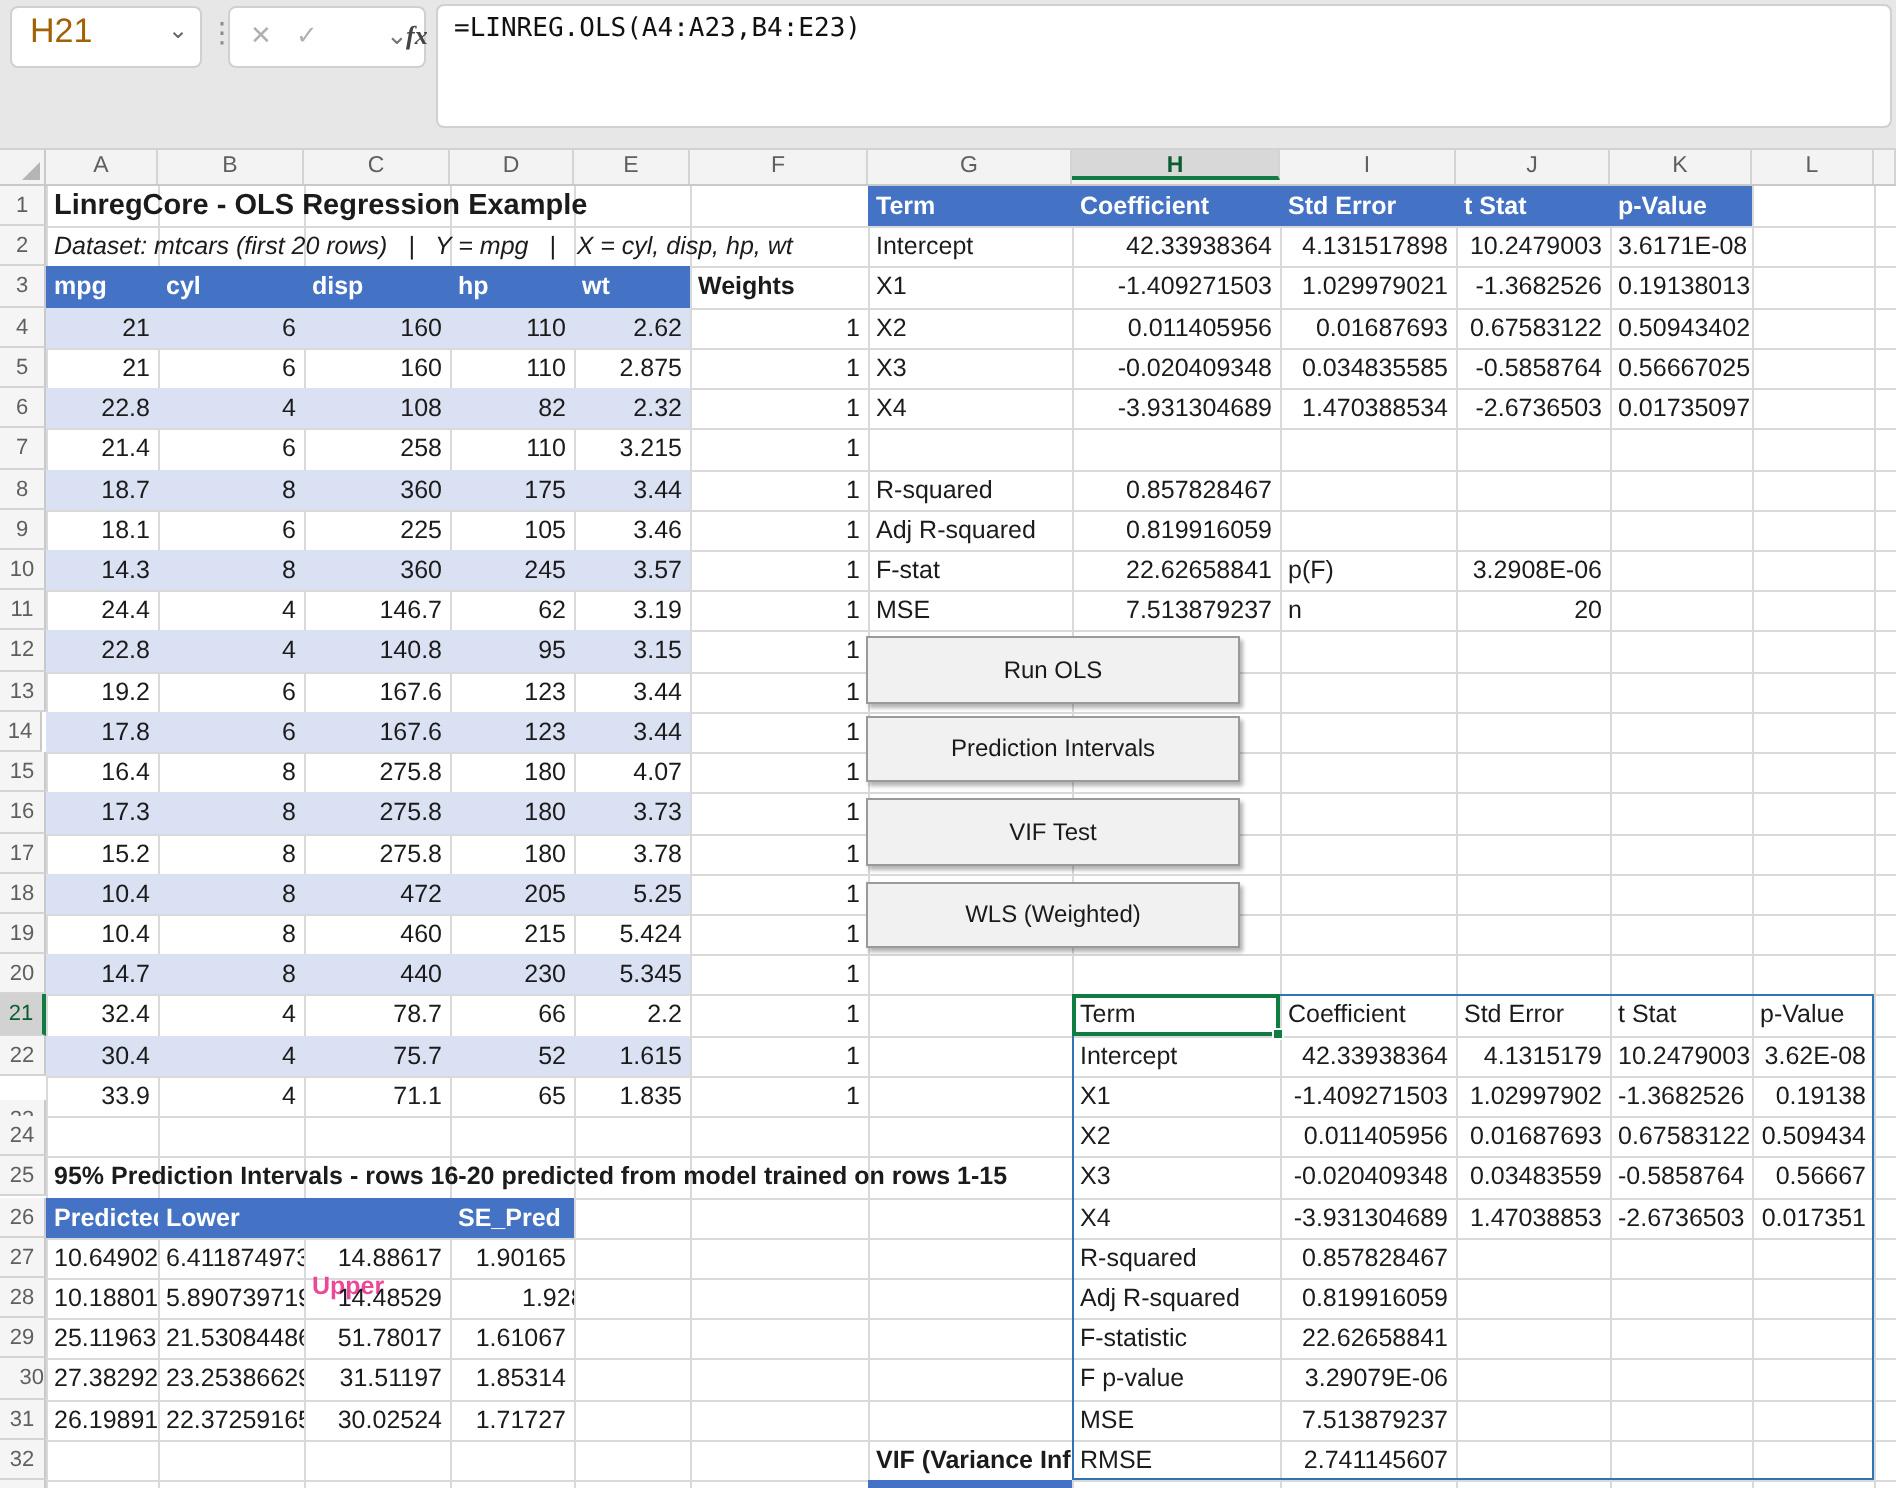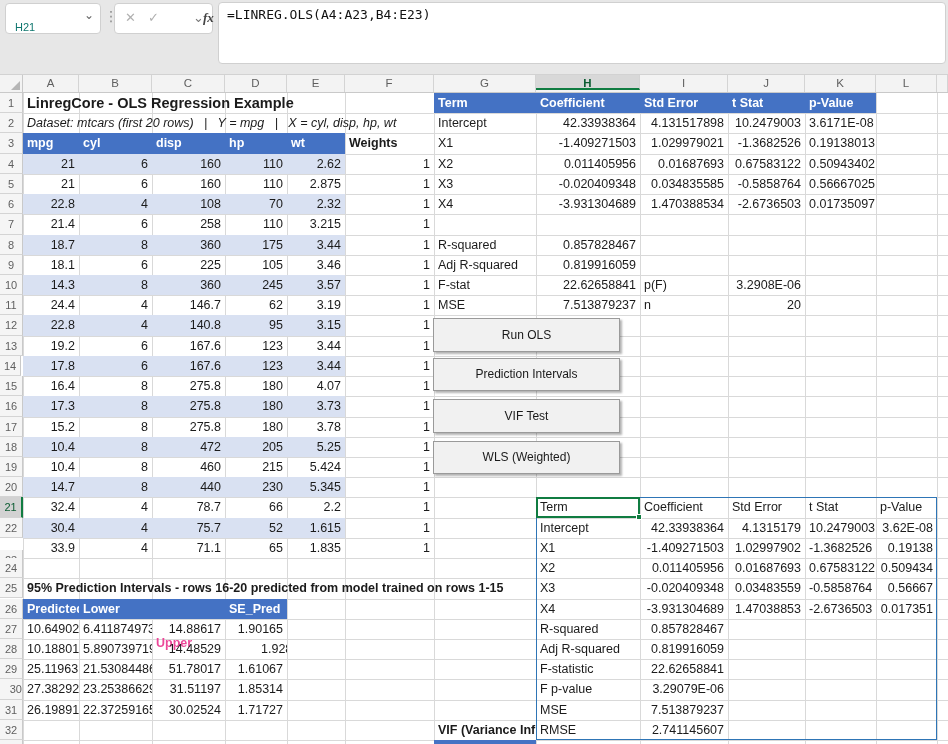--- a/index.html
+++ b/index.html
@@ -2,21 +2,21 @@
 <html><head>
 <meta charset="utf-8">
 <style>
   html,body{margin:0;padding:0;background:#fff;}
   #app{position:relative;width:948px;height:744px;overflow:hidden;background:#fff;
        font-family:"Liberation Sans",sans-serif;}
   
   #topbar{position:absolute;left:0;top:0;width:948px;height:75px;background:#e7e7e7;}
   .tb-box{position:absolute;background:#fff;border:1px solid #d0d0d0;border-radius:4px;box-sizing:border-box;}
   #name-box{left:5px;top:3px;width:96px;height:31px;}
-  #name-box .ref{position:absolute;left:9px;top:17px;font-size:11px;color:#0f766e;}
+  #name-box .ref{position:absolute;left:9px;top:2px;font-size:17px;color:#a16207;}
   #name-box .chev{position:absolute;right:6px;top:4px;font-size:12px;color:#666;}
   #more-dots{position:absolute;left:104px;top:8px;font-size:14px;color:#8a8a8a;}
   #fx-box{left:114px;top:3px;width:99px;height:31px;}
   #fx-box span{position:absolute;top:6px;font-size:13px;}
   #fx-cancel{left:10px;color:#b0b0b0;}
   #fx-enter{left:33px;color:#b0b0b0;}
   #fx-label{left:56px;color:#444;font-family:"Liberation Serif",serif;font-style:italic;font-weight:700;font-size:14px;margin-left:32px;}
   #fx-chev{left:78px;color:#777;font-size:11px;top:8px;}
   #formula-box{left:218px;top:2px;width:728px;height:62px;}
   #formula-text{position:absolute;left:8px;top:4px;font:13px "DejaVu Sans Mono",monospace;color:#111;white-space:pre;}
@@ -117,21 +117,21 @@
       <div class="cell num" style="left: 345px; top: 153.66px; width: 89px; height: 20.22px;">1</div>
       <div class="cell num" style="left: 23px; top: 173.88px; width: 56px; height: 20.22px;">21</div>
       <div class="cell num" style="left: 79px; top: 173.88px; width: 73px; height: 20.22px;">6</div>
       <div class="cell num" style="left: 152px; top: 173.88px; width: 73px; height: 20.22px;">160</div>
       <div class="cell num" style="left: 225px; top: 173.88px; width: 62px; height: 20.22px;">110</div>
       <div class="cell num" style="left: 287px; top: 173.88px; width: 58px; height: 20.22px;">2.875</div>
       <div class="cell num" style="left: 345px; top: 173.88px; width: 89px; height: 20.22px;">1</div>
       <div class="cell num" style="left: 23px; top: 194.1px; width: 56px; height: 20.22px;">22.8</div>
       <div class="cell num" style="left: 79px; top: 194.1px; width: 73px; height: 20.22px;">4</div>
       <div class="cell num" style="left: 152px; top: 194.1px; width: 73px; height: 20.22px;">108</div>
-      <div class="cell num" style="left: 225px; top: 194.1px; width: 62px; height: 20.22px;">70</div>
+      <div class="cell num" style="left: 225px; top: 194.1px; width: 62px; height: 20.22px;">82</div>
       <div class="cell num" style="left: 287px; top: 194.1px; width: 58px; height: 20.22px;">2.32</div>
       <div class="cell num" style="left: 345px; top: 194.1px; width: 89px; height: 20.22px;">1</div>
       <div class="cell num" style="left: 23px; top: 214.32px; width: 56px; height: 20.22px;">21.4</div>
       <div class="cell num" style="left: 79px; top: 214.32px; width: 73px; height: 20.22px;">6</div>
       <div class="cell num" style="left: 152px; top: 214.32px; width: 73px; height: 20.22px;">258</div>
       <div class="cell num" style="left: 225px; top: 214.32px; width: 62px; height: 20.22px;">110</div>
       <div class="cell num" style="left: 287px; top: 214.32px; width: 58px; height: 20.22px;">3.215</div>
       <div class="cell num" style="left: 345px; top: 214.32px; width: 89px; height: 20.22px;">1</div>
       <div class="cell num" style="left: 23px; top: 234.54px; width: 56px; height: 20.22px;">18.7</div>
       <div class="cell num" style="left: 79px; top: 234.54px; width: 73px; height: 20.22px;">8</div>

